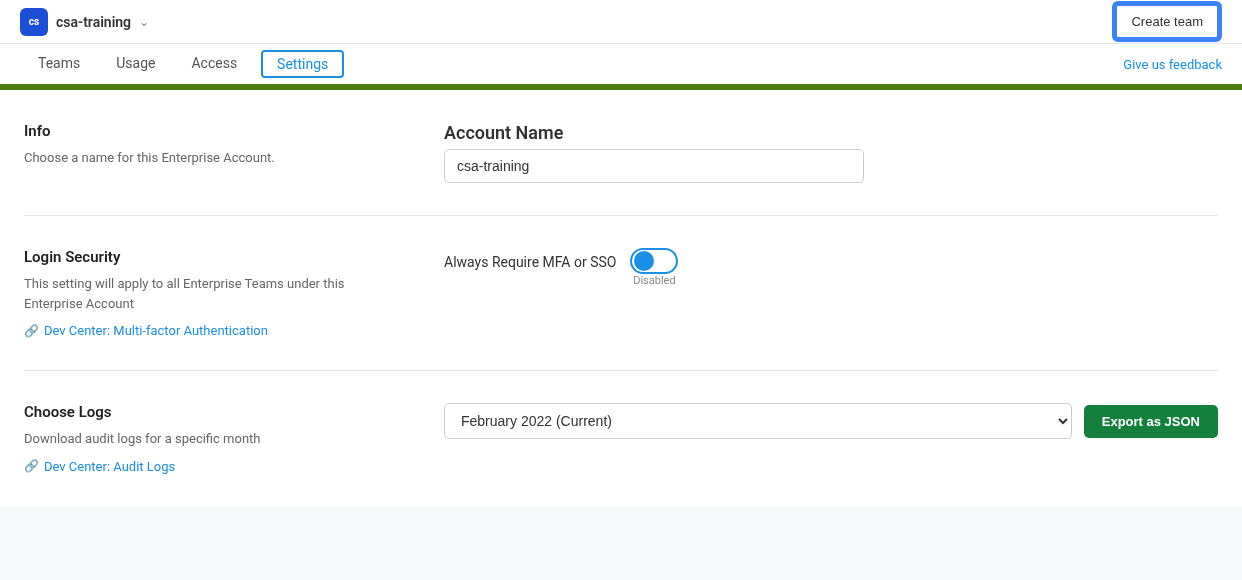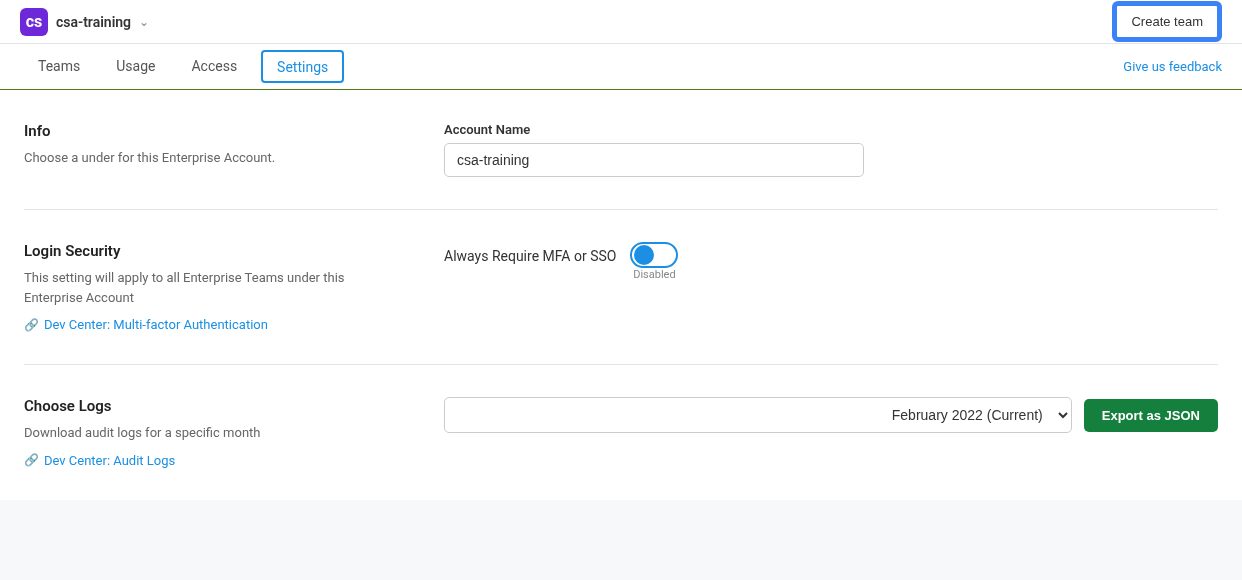--- a/index.html
+++ b/index.html
@@ -23,27 +23,27 @@
       padding: 0 20px;
     }
     .top-bar-left {
       display: flex;
       align-items: center;
       gap: 8px;
     }
     .avatar {
       width: 28px;
       height: 28px;
-      background: #6d28d9;
+      background: #1d4ed8;
       border-radius: 6px;
       display: flex;
       align-items: center;
       justify-content: center;
       color: #fff;
-      font-size: 16px;
+      font-size: 10px;
       font-weight: 700;
     }
     .org-name {
       font-size: 14px;
       font-weight: 600;
       color: #333;
     }
     .chevron-icon {
       color: #888;
       font-size: 12px;
@@ -54,21 +54,21 @@
       padding: 8px 14px;
       border-radius: 6px;
       font-size: 13px;
       cursor: pointer;
       color: #333;
     }
 
     
     .nav-bar {
       background: #fff;
-      border-bottom: 1px solid #4d7c0f;
+      border-bottom: 6px solid #4d7c0f;
       display: flex;
       align-items: center;
       justify-content: space-between;
       padding: 0 20px;
       height: 46px;
     }
     .nav-tabs {
       display: flex;
       align-items: stretch;
       height: 100%;
@@ -141,21 +141,21 @@
     }
     .link-icon {
       font-size: 12px;
     }
     .section-right {
       flex: 1;
     }
 
     
     .field-label {
-      font-size: 13px;
+      font-size: 18px;
       font-weight: 600;
       color: #333;
       margin-bottom: 6px;
     }
     .text-input {
       width: 100%;
       max-width: 420px;
       padding: 8px 12px;
       border: 1px solid #ccc;
       border-radius: 5px;
@@ -217,21 +217,20 @@
       max-width: 640px;
       padding: 8px 12px;
       border: 1px solid #ccc;
       border-radius: 5px;
       font-size: 14px;
       color: #333;
       appearance: auto;
       background: #fff;
       cursor: pointer;
       outline: none;
-      text-align: right;
     }
     .export-btn {
       background: #15803d;
       color: #fff;
       border: none;
       padding: 9px 18px;
       border-radius: 5px;
       font-size: 13px;
       font-weight: 600;
       cursor: pointer;
@@ -258,21 +257,21 @@
     <a class="nav-tab active">Settings</a>
   </div>
   <a class="feedback-link">Give us feedback</a>
 </div>
 
 <div class="content">
 
   <div class="section">
     <div class="section-left">
       <div class="section-title">Info</div>
-      <div class="section-desc">Choose a under for this Enterprise Account.</div>
+      <div class="section-desc">Choose a name for this Enterprise Account.</div>
     </div>
     <div class="section-right">
       <div class="field-label">Account Name</div>
       <input class="text-input" type="text" value="csa-training" style="">
     </div>
   </div>
 
   <div class="section">
     <div class="section-left">
       <div class="section-title">Login Security</div>

